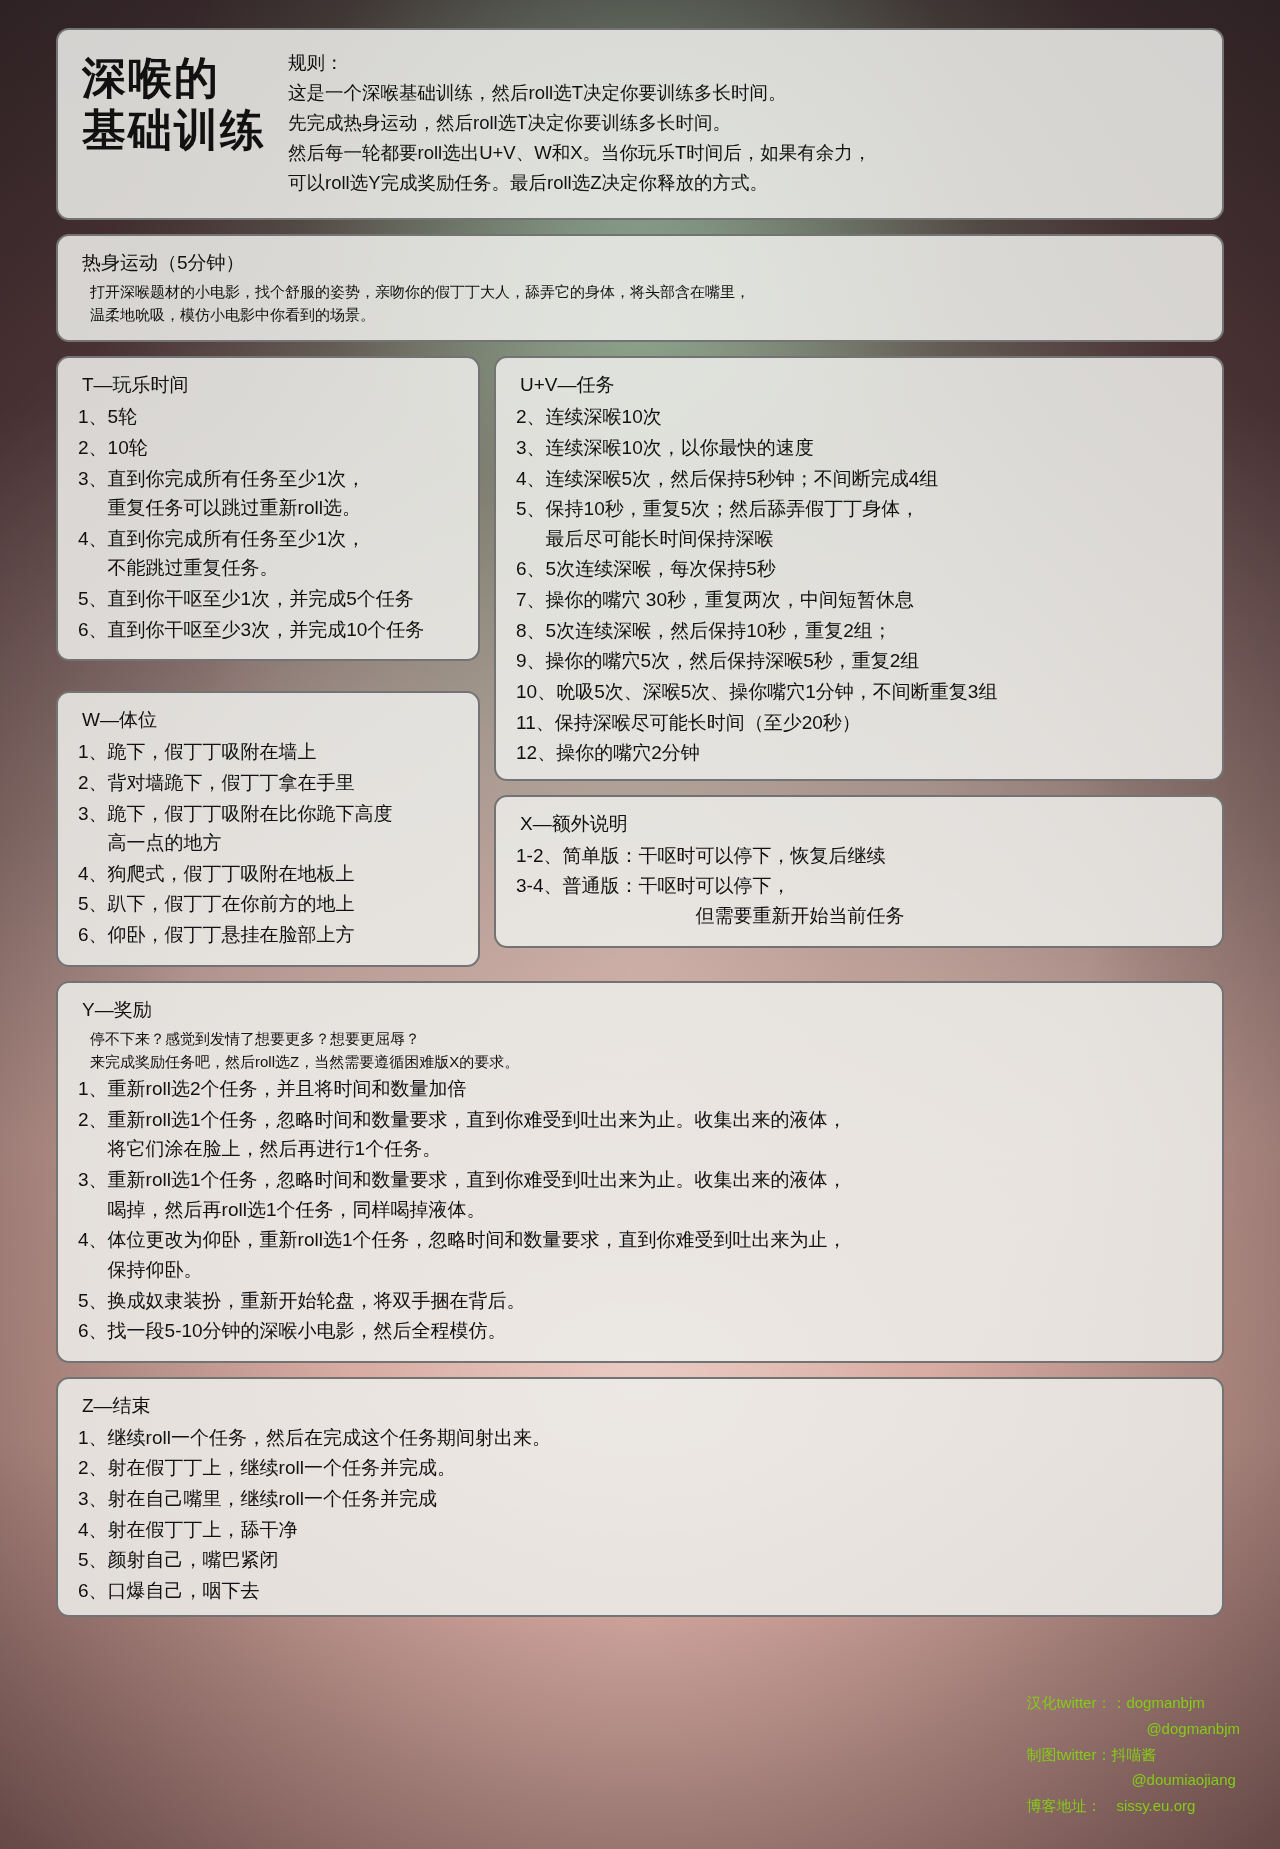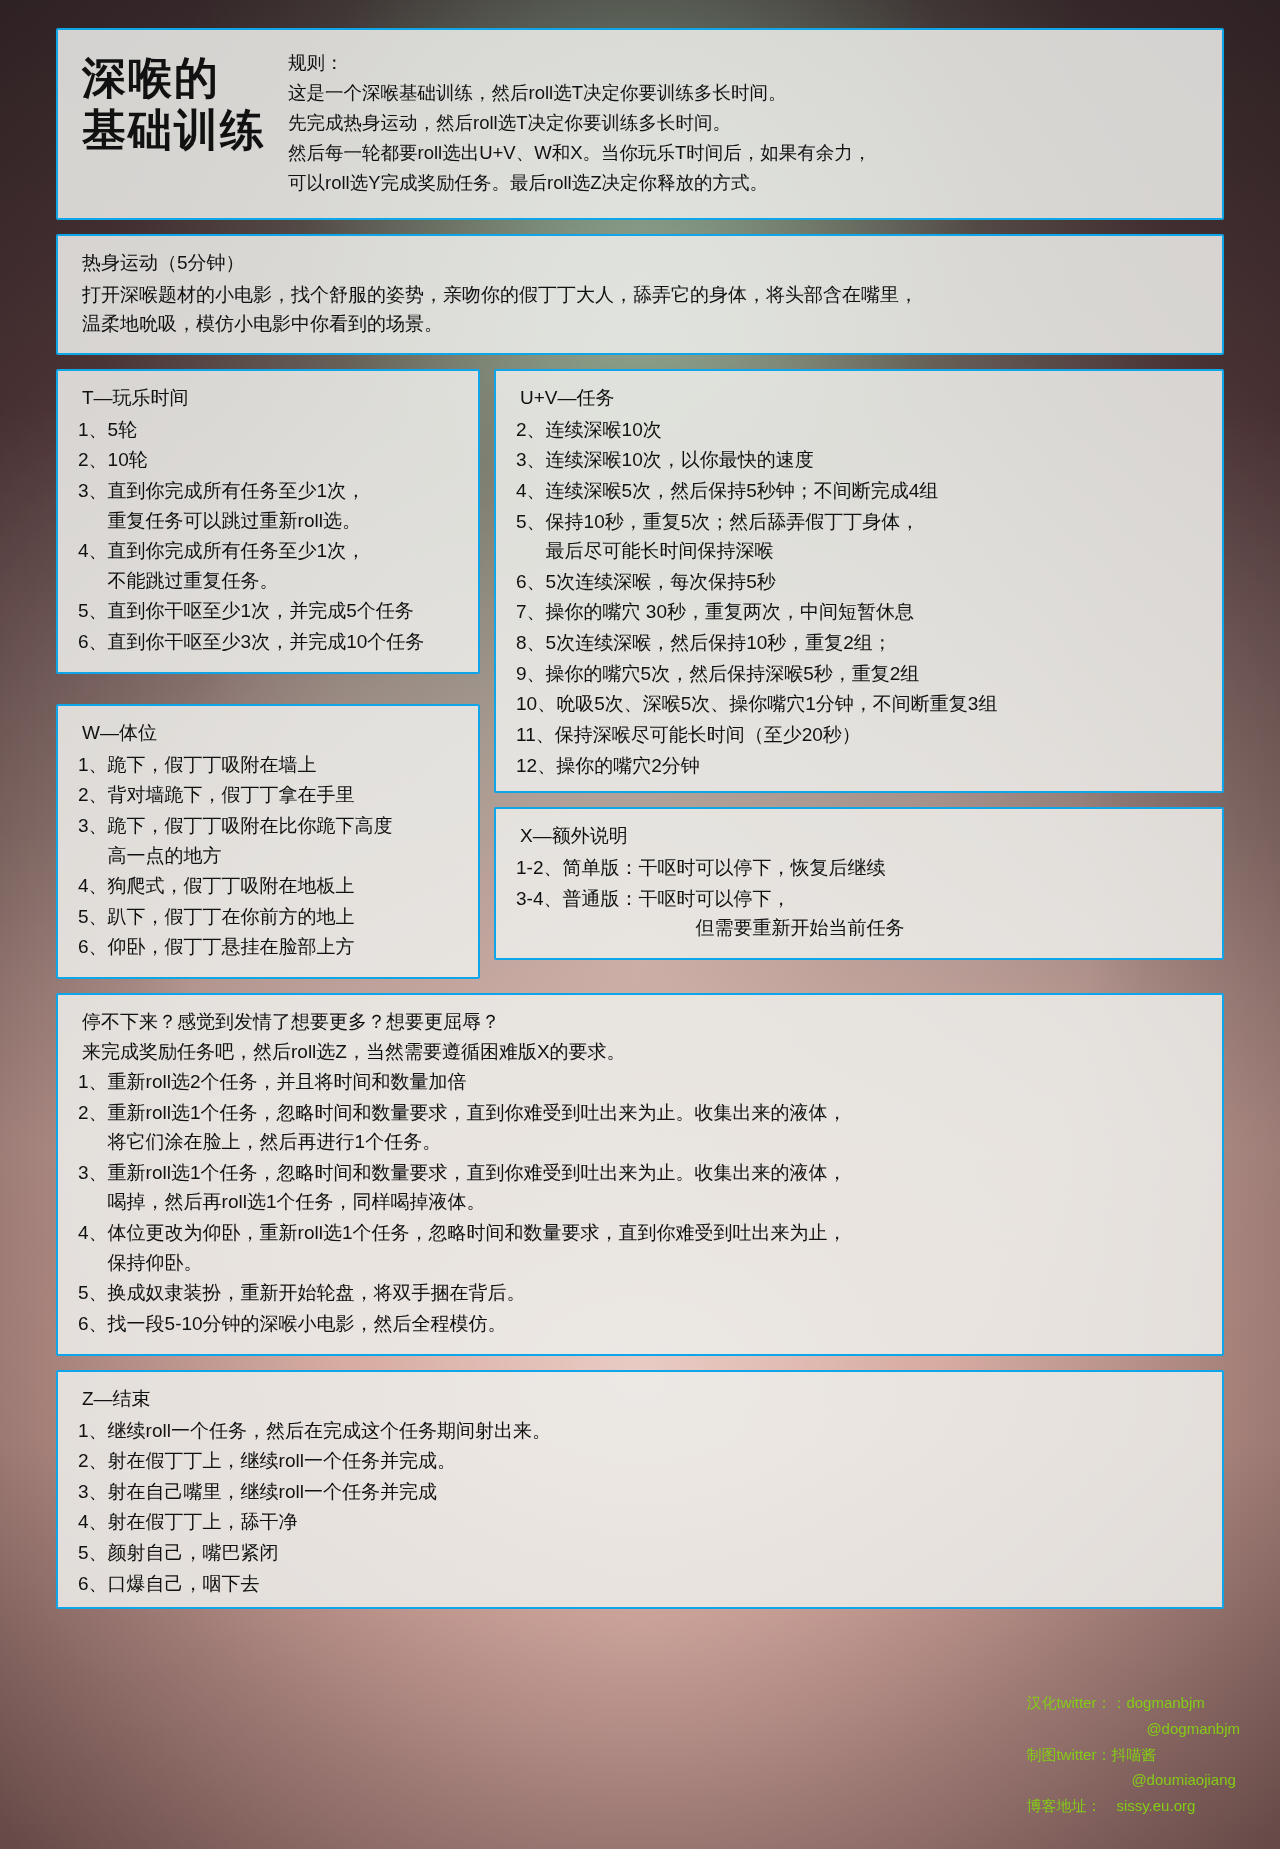--- a/index.html
+++ b/index.html
@@ -46,22 +46,22 @@
 
   
   .sheet {
     position: absolute;
     inset: 0;
     padding: 28px 56px 0 56px;
     box-sizing: border-box;
   }
   .panel {
     background: rgba(236, 236, 232, 0.88);
-    border: 2px solid #0ea5e9;
-    border-radius: 2px;
+    border: 2px solid #737373;
+    border-radius: 13px;
     box-sizing: border-box;
     padding: 12px 20px 14px 20px;
   }
   .row {
     display: flex;
     gap: 14px;
     align-items: flex-start;
   }
 
   .title-panel {
@@ -88,24 +88,24 @@
   }
   .rules-body .rl { display: block; }
 
   .sec-title {
     font-size: 19px;
     font-weight: normal;
     color: #111;
     margin: 2px 0 4px 4px;
   }
   .para {
-    font-size: 19px;
+    font-size: 15px;
     line-height: 1.55;
     color: #111;
-    margin-left: 4px;
+    margin-left: 12px;
   }
   ol.items {
     list-style: none;
     margin: 0;
     padding: 0;
   }
   ol.items > li {
     font-size: 19px;
     line-height: 1.56;
     color: #111;
@@ -301,20 +301,21 @@
               <span class="txt">普通版：干呕时可以停下，
 　　　　　　　但需要重新开始当前任务</span>
             </li>
         </ol>
       </div>
 
     </div>
   </div>
 
   <div class="panel" id="y-panel">
+    <div class="sec-title">Y—奖励</div>
     <div class="para">停不下来？感觉到发情了想要更多？想要更屈辱？</div>
     <div class="para">来完成奖励任务吧，然后roll选Z，当然需要遵循困难版X的要求。</div>
     <ol class="items">
       <li>
           <span class="num">1、</span>
           <span class="txt">重新roll选2个任务，并且将时间和数量加倍</span>
         </li>
       <li>
           <span class="num">2、</span>
           <span class="txt">重新roll选1个任务，忽略时间和数量要求，直到你难受到吐出来为止。收集出来的液体，

